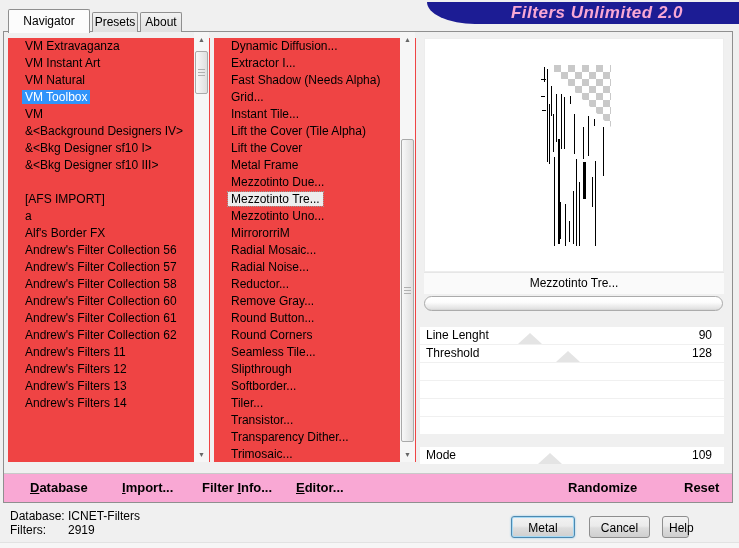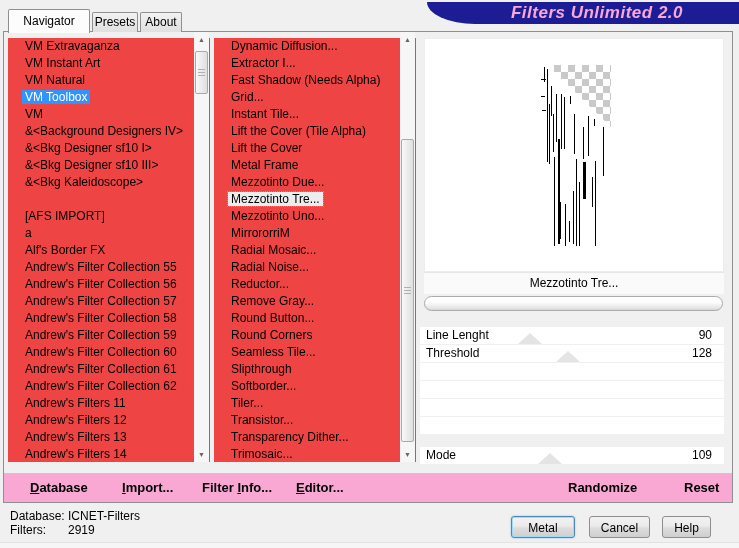--- a/index.html
+++ b/index.html
@@ -82,21 +82,21 @@
 
   
   .status-row{position:absolute;left:10px;font-size:12px;}
   .status-row .sl{display:inline-block;width:58px;}
   #status-0{top:509px;} #status-1{top:523px;}
 
   .btn{position:absolute;top:516px;height:22px;border:1px solid #8e8e8e;border-radius:3px;
        background:linear-gradient(#f2f2f2,#ebebeb 45%,#dddddd 55%,#cfcfcf);font-size:12px;
        font-family:"Liberation Sans",sans-serif;text-align:center;line-height:20px;box-sizing:border-box;}
   .btn.default{border-color:#4d89b0;box-shadow:0 0 0 1px #a6d9f4 inset,0 0 2px #7fc2ea;}
-  #btn-apply{left:511px;width:64px;} #btn-cancel{left:589px;width:61px;} #btn-help{left:662px;width:49px;}
+  #btn-apply{left:511px;width:64px;} #btn-cancel{left:589px;width:61px;} #btn-help{left:662px;width:27px;}
   #bottom-strip{position:absolute;left:0;top:542px;width:739px;height:6px;background:#f6f6f6;
                 border-top:1px solid #e2e2e2;}
 </style>
 </head>
 <body>
 
 <div id="window">
 
   <div id="banner">Filters Unlimited 2.0</div>
 
@@ -110,30 +110,27 @@
 
     <div class="listbox" id="category-list">
         <div class="li"><span class="lit">VM Extravaganza</span></div>
         <div class="li"><span class="lit">VM Instant Art</span></div>
         <div class="li"><span class="lit">VM Natural</span></div>
         <div class="li sel-blue"><span class="lit">VM Toolbox</span></div>
         <div class="li"><span class="lit">VM</span></div>
         <div class="li"><span class="lit">&amp;&lt;Background Designers IV&gt;</span></div>
         <div class="li"><span class="lit">&amp;&lt;Bkg Designer sf10 I&gt;</span></div>
         <div class="li"><span class="lit">&amp;&lt;Bkg Designer sf10 III&gt;</span></div>
-        <div class="li"><span class="lit">&amp;&lt;Bkg Kaleidoscope&gt;</span></div>
         <div class="li"></div>
         <div class="li"><span class="lit">[AFS IMPORT]</span></div>
         <div class="li"><span class="lit">a</span></div>
         <div class="li"><span class="lit">Alf's Border FX</span></div>
-        <div class="li"><span class="lit">Andrew's Filter Collection 55</span></div>
         <div class="li"><span class="lit">Andrew's Filter Collection 56</span></div>
         <div class="li"><span class="lit">Andrew's Filter Collection 57</span></div>
         <div class="li"><span class="lit">Andrew's Filter Collection 58</span></div>
-        <div class="li"><span class="lit">Andrew's Filter Collection 59</span></div>
         <div class="li"><span class="lit">Andrew's Filter Collection 60</span></div>
         <div class="li"><span class="lit">Andrew's Filter Collection 61</span></div>
         <div class="li"><span class="lit">Andrew's Filter Collection 62</span></div>
         <div class="li"><span class="lit">Andrew's Filters 11</span></div>
         <div class="li"><span class="lit">Andrew's Filters 12</span></div>
         <div class="li"><span class="lit">Andrew's Filters 13</span></div>
         <div class="li"><span class="lit">Andrew's Filters 14</span></div>
       </div>
     <div class="vscroll sb-left" style="left:190px;" id="category-scrollbar">
         <div class="sb-arrow">▲</div>

